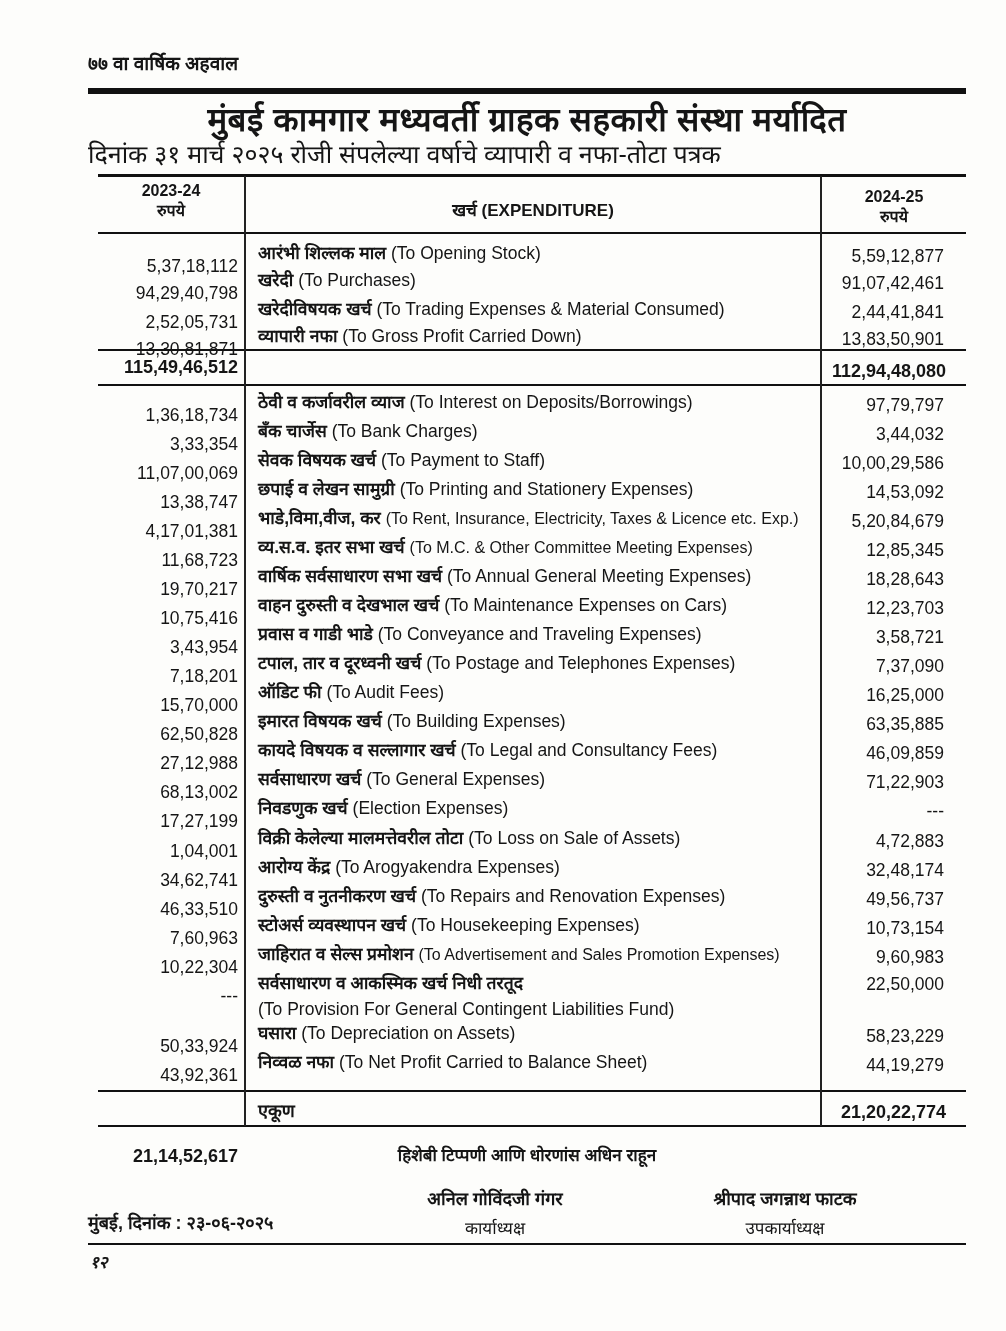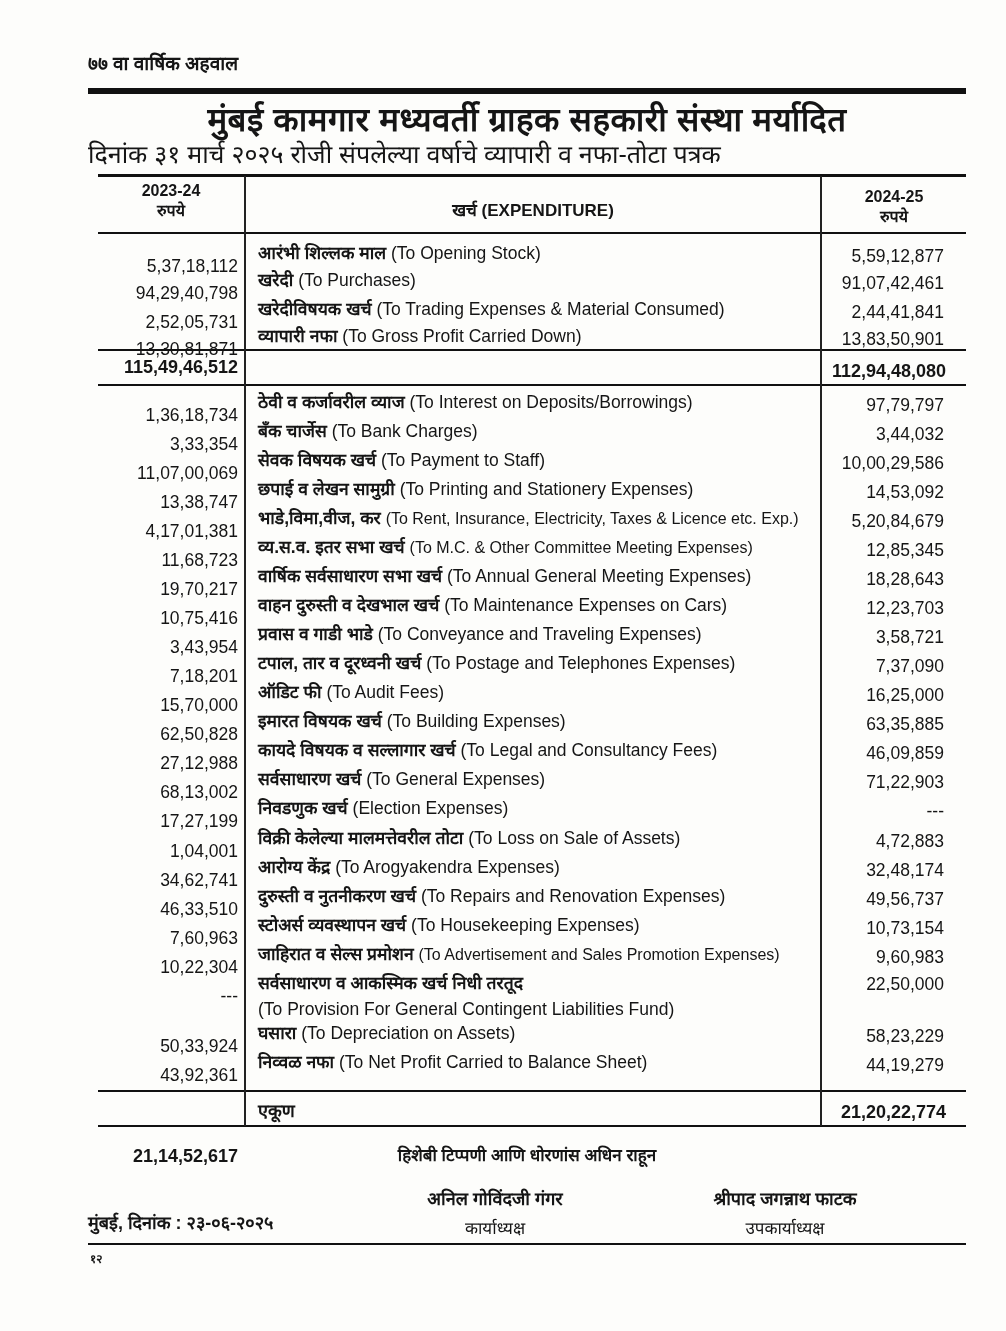--- a/index.html
+++ b/index.html
@@ -21,21 +21,21 @@
   .c-prev { position:absolute; left:0; width:140px; text-align:right; top:0;margin-top:16px; }
   .c-desc { position:absolute; left:160px; width:560px; top:0; white-space:nowrap; }
   .c-curr { position:absolute; left:722px; width:124px; text-align:right; top:6px; }
   .mr { font-weight:bold; }
   .sm { font-size:16px; }
   .tot { font-weight:bold; font-size:18px; }
   .footer-note { left:88px; width:878px; top:1143px; text-align:center; font-size:17px; font-weight:bold; }
   .sig { text-align:center; font-size:17px; }
   .sig .nm { font-weight:bold; font-size:18px; }
   .city-date { left:88px; top:1210px; font-size:18px; font-weight:bold; }
-  .page-no { left:90px; top:1250px; font-size:12px; font-weight:bold; }
+  .page-no { left:90px; top:1250px; font-size:17px; font-weight:bold;font-style:italic; }
 </style>
 </head>
 <body>
 
 <div class="abs report-label">७७ वा वार्षिक अहवाल</div>
 <div class="abs top-rule"></div>
 <div class="abs org-title">मुंबई कामगार मध्यवर्ती ग्राहक सहकारी संस्था मर्यादित</div>
 <div class="abs subtitle">दिनांक ३१ मार्च २०२५ रोजी संपलेल्या वर्षाचे व्यापारी व नफा-तोटा पत्रक</div>
 
 <div class="abs rule-thick" style="top:174px;"></div>

